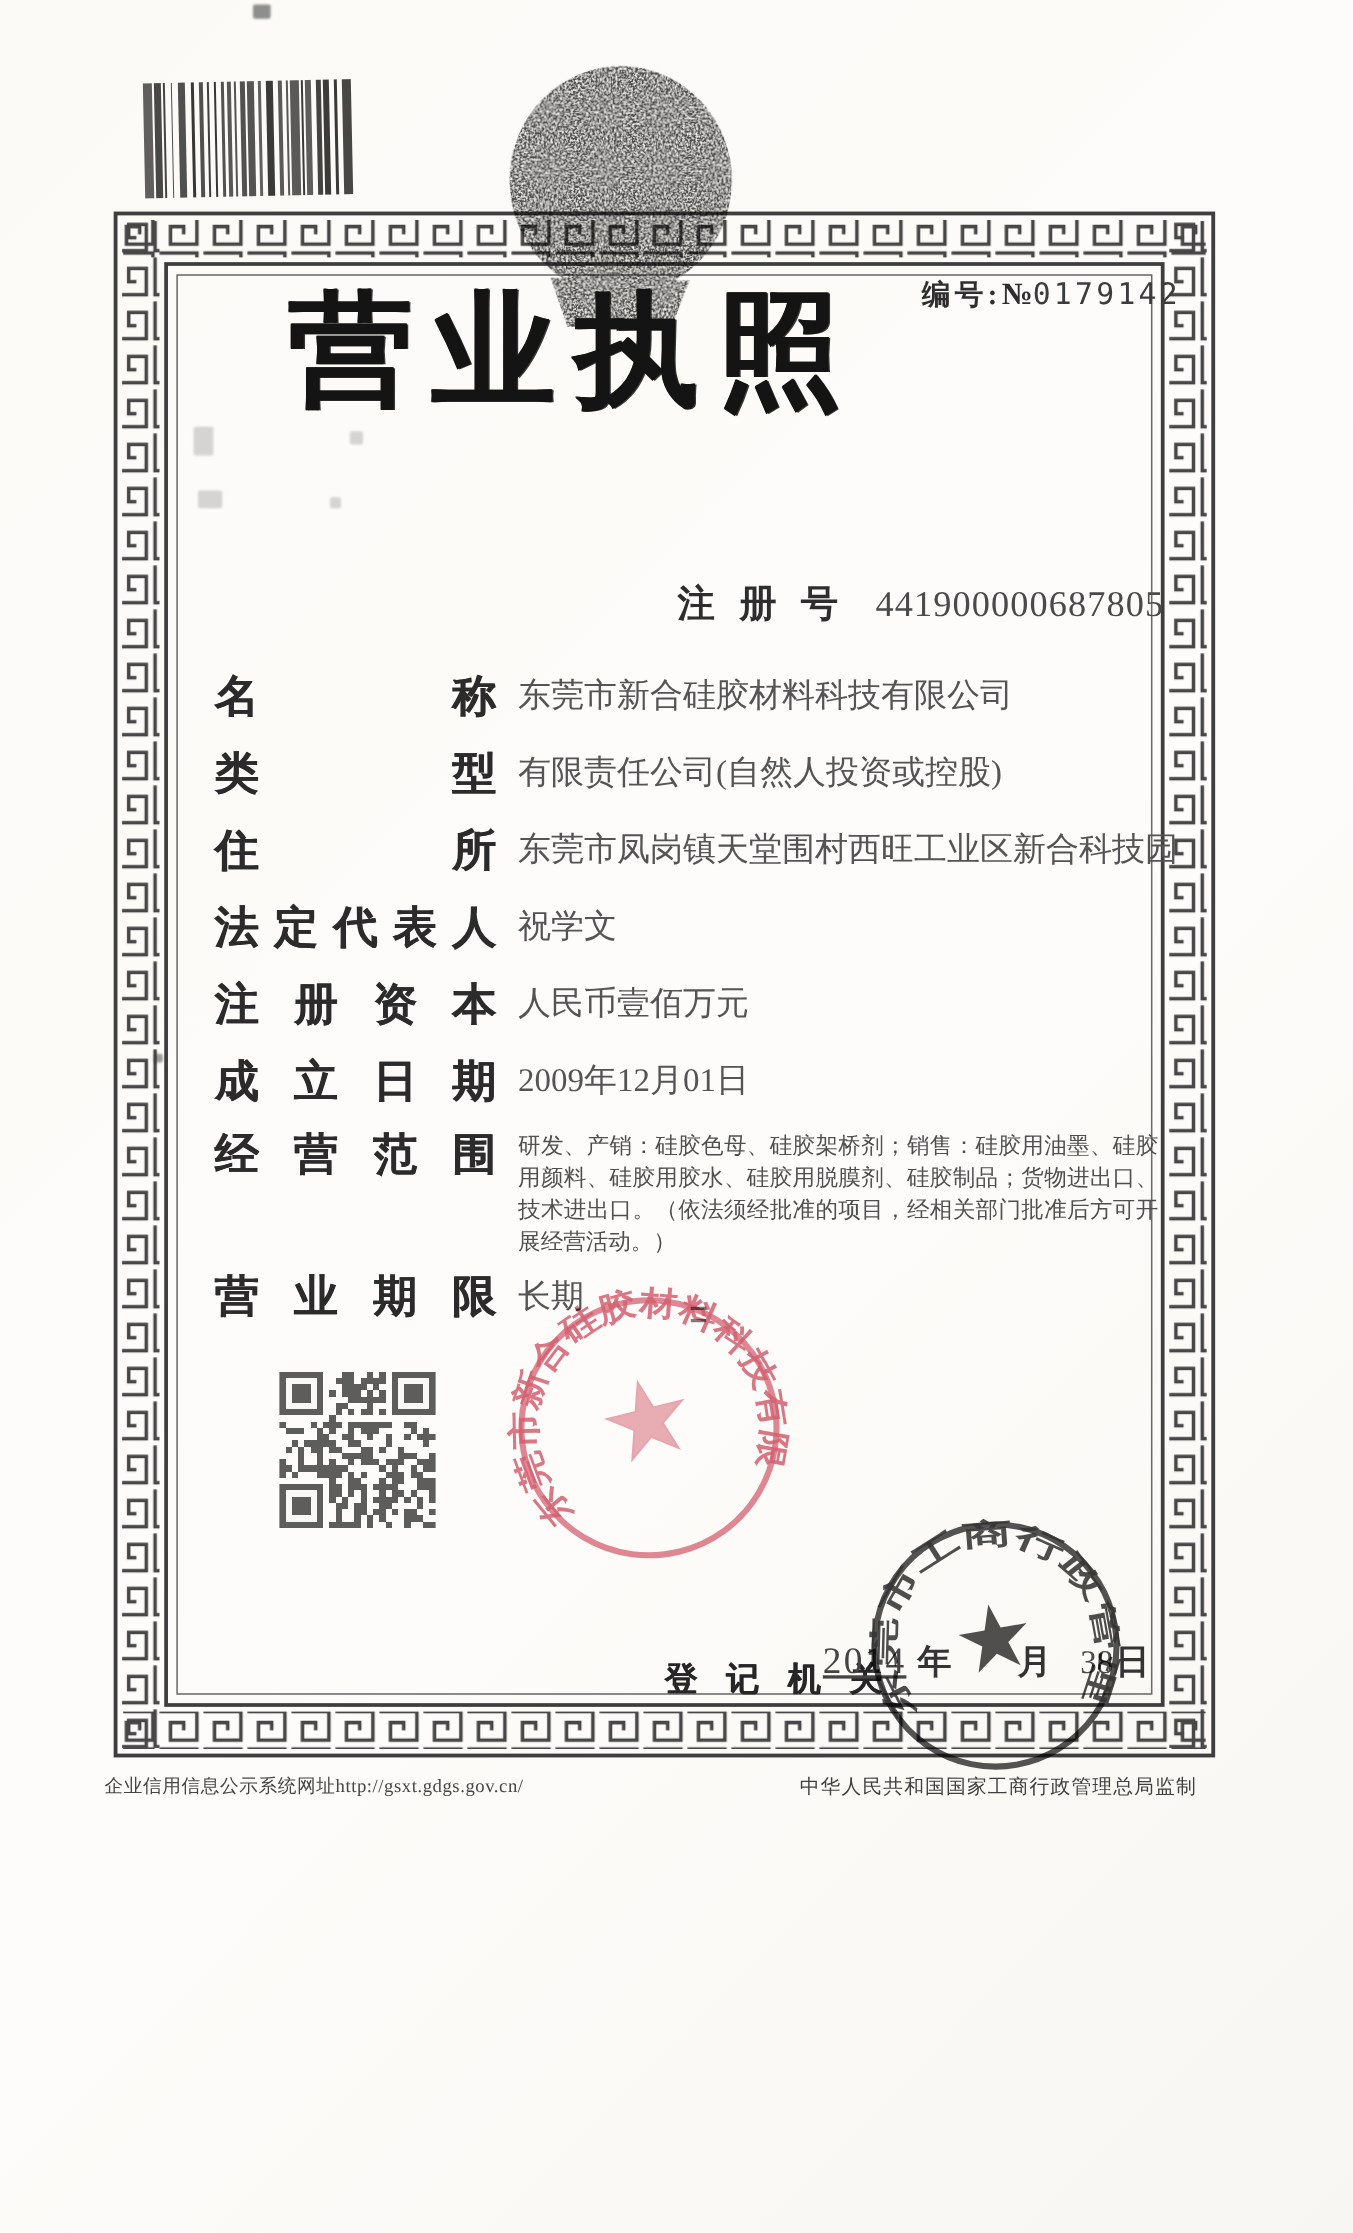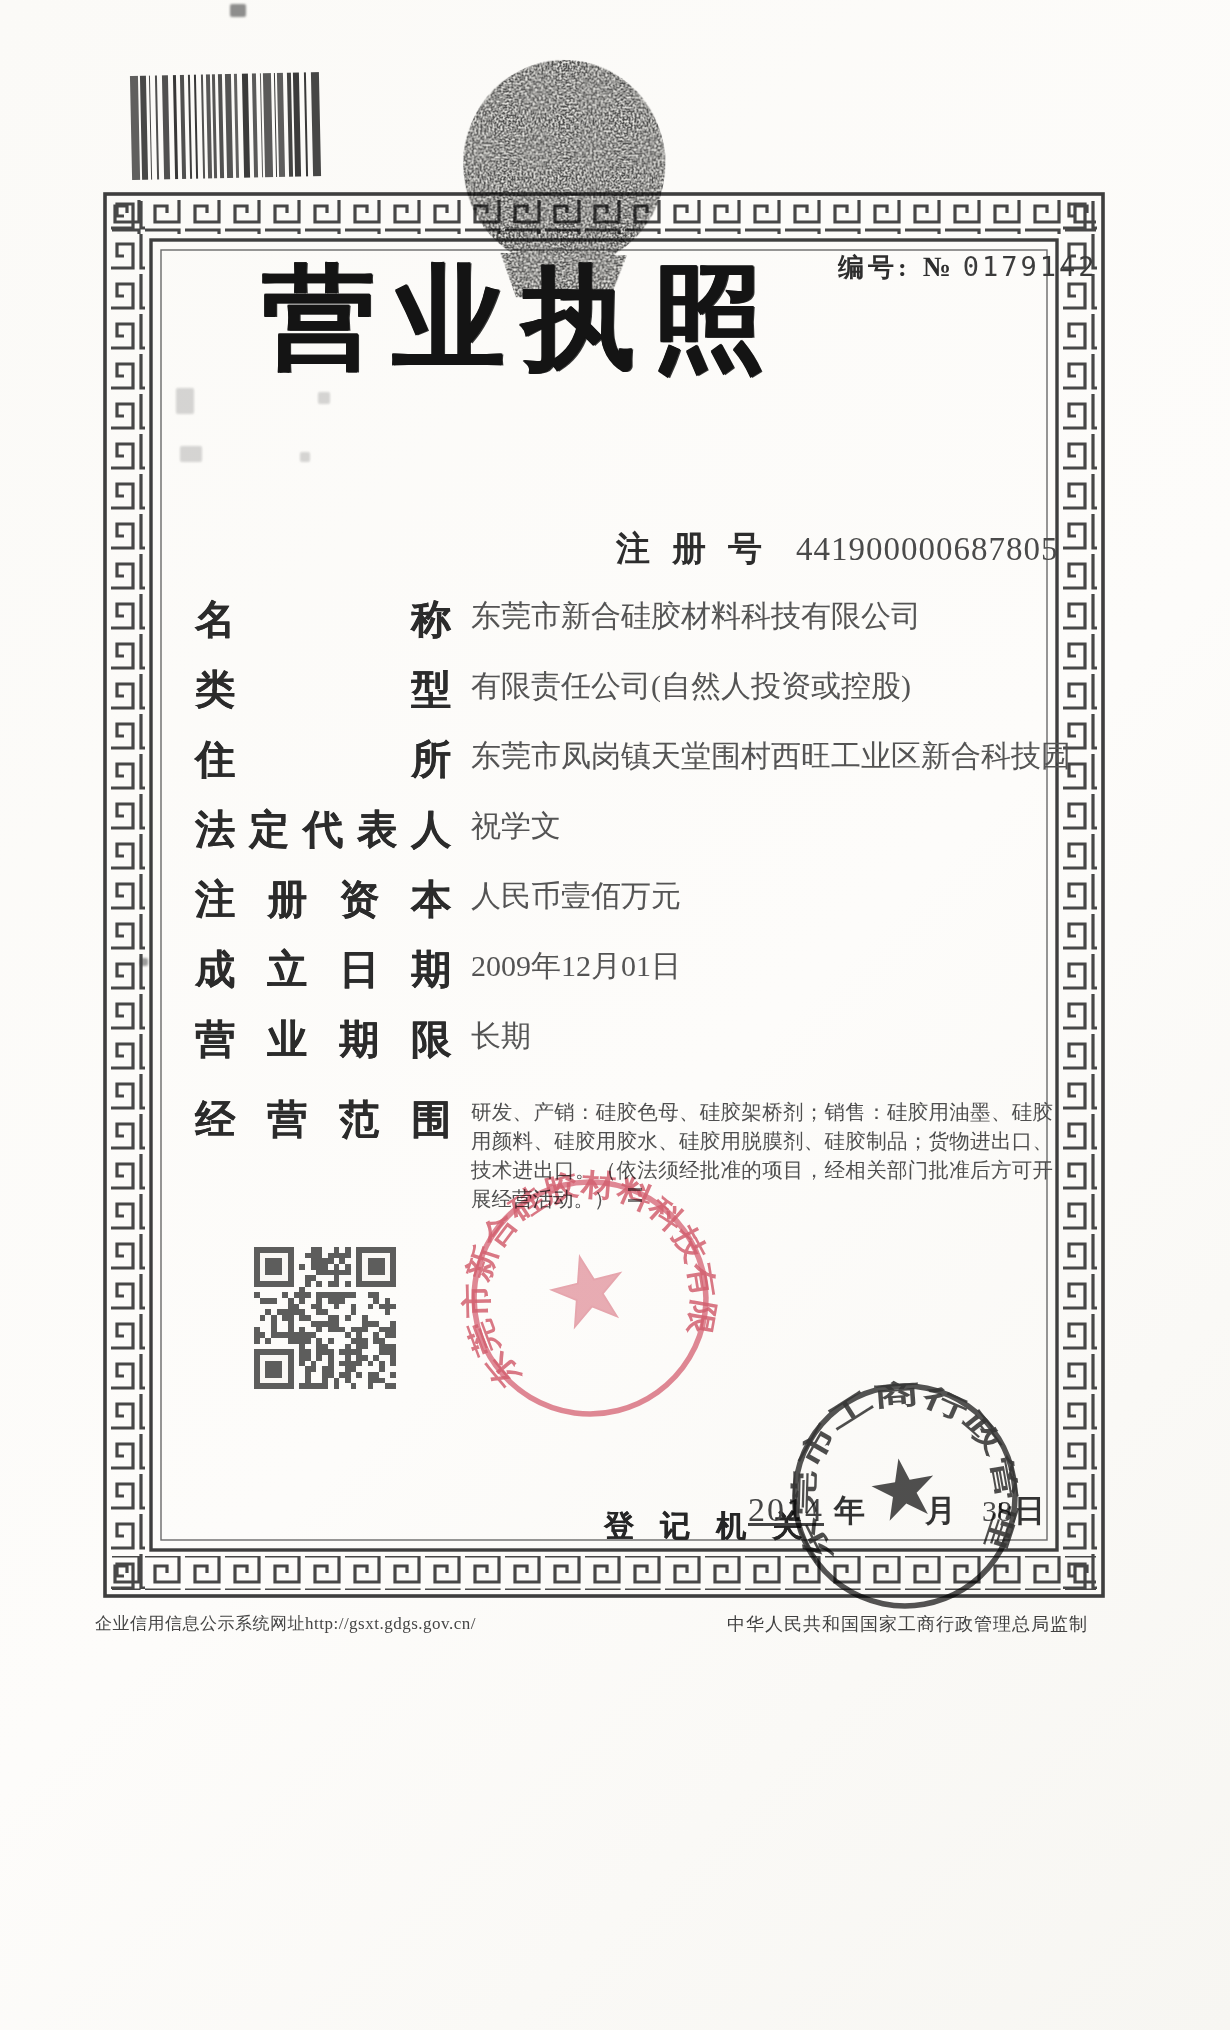--- a/index.html
+++ b/index.html
@@ -10,36 +10,36 @@
   }
   
   .frame{position:absolute;left:103px;top:192px;z-index:1;}
   
   .barcode{position:absolute;left:130px;top:72px;width:196px;height:108px;z-index:3;
     transform:rotate(-1.2deg);filter:blur(.4px);opacity:.88;mix-blend-mode:multiply;}
   
   .emblem{position:absolute;left:430px;top:58px;width:270px;height:242px;z-index:4;
     mix-blend-mode:multiply;opacity:.93;transform:rotate(1deg);}
   
-  .serial{position:absolute;left:838px;top:250px;z-index:5;display:flex;align-items:baseline;gap:12px;
+  .serial{position:absolute;left:838px;top:250px;z-index:5;display:flex;align-items:baseline;gap:0;
     color:#2e2e2e;}
   .serial .pref{font-size:26px;font-weight:bold;letter-spacing:4px;}
   .serial .mark{font-size:28px;font-weight:bold;font-family:"Liberation Serif",serif;}
   .serial .num{font-size:27px;color:#3c3c3c;letter-spacing:3px;font-family:"DejaVu Sans Mono",monospace;}
   
   .title{position:absolute;left:222px;top:252px;z-index:5;font-size:112px;line-height:1.18;
     font-weight:900;color:#141414;letter-spacing:18px;font-family:"Liberation Sans",sans-serif;
     text-shadow:1px 0 0 #141414,0 1px 0 #141414,2px 1px 0 rgba(20,20,20,.85);margin-left:40px;}
   
   .regno{position:absolute;left:616px;top:526px;z-index:5;display:flex;align-items:baseline;text-align:right;}
   .regno .lab{font-size:34px;font-weight:bold;color:#2d2d2d;letter-spacing:22px;}
   .regno .val{font-size:33px;color:#4a4a4a;letter-spacing:1px;margin-left:12px;}
   
   .fields{position:absolute;left:195px;top:598px;width:880px;z-index:5;}
-  .row{display:flex;height:70px;}
+  .row{display:flex;align-items:center;height:70px;}
   .row.scope{align-items:flex-start;height:auto;margin-top:10px;}
   .field-label{width:256px;font-size:40px;font-weight:bold;color:#2b2b2b;
     text-align:justify;text-align-last:justify;line-height:1.1;flex:none;
     text-shadow:.6px 0 0 #2b2b2b;}
   .field-value{margin-left:20px;flex:1;font-size:30px;color:#545454;line-height:1.2;}
   .row.scope .field-value{font-size:20.5px;line-height:29px;color:#4f4f4f;max-width:582px;
     text-align:justify;}
   
   .qr{position:absolute;left:254px;top:1247px;width:142px;height:142px;z-index:5;
     mix-blend-mode:multiply;opacity:.82;filter:blur(.3px);}
@@ -175,27 +175,27 @@
       <div class="field-value">祝学文</div>
     </div>
     <div class="row">
       <div class="field-label">注册资本</div>
       <div class="field-value">人民币壹佰万元</div>
     </div>
     <div class="row">
       <div class="field-label">成立日期</div>
       <div class="field-value">2009年12月01日</div>
     </div>
-    <div class="row">
-      <div class="field-label">营业期限</div>
-      <div class="field-value">长期</div>
-    </div>
     <div class="row scope">
       <div class="field-label">经营范围</div>
       <div class="field-value">研发、产销：硅胶色母、硅胶架桥剂；销售：硅胶用油墨、硅胶用颜料、硅胶用胶水、硅胶用脱膜剂、硅胶制品；货物进出口、技术进出口。（依法须经批准的项目，经相关部门批准后方可开展经营活动。）</div>
+    </div>
+    <div class="row">
+      <div class="field-label">营业期限</div>
+      <div class="field-value">长期</div>
     </div>
   </div>
 
   <svg class="qr" id="qr" width="142" height="142" viewBox="0 0 142 142" shape-rendering="crispEdges">
       <rect x="56.8" y="0" width="5.68" height="5.68" fill="#3a3a3a"></rect>
       <rect x="62.48" y="0" width="5.68" height="5.68" fill="#3a3a3a"></rect>
       <rect x="79.52" y="0" width="5.68" height="5.68" fill="#3a3a3a"></rect>
       <rect x="90.88" y="0" width="5.68" height="5.68" fill="#3a3a3a"></rect>
       <rect x="51.12" y="5.68" width="5.68" height="5.68" fill="#3a3a3a"></rect>
       <rect x="56.8" y="5.68" width="5.68" height="5.68" fill="#3a3a3a"></rect>

